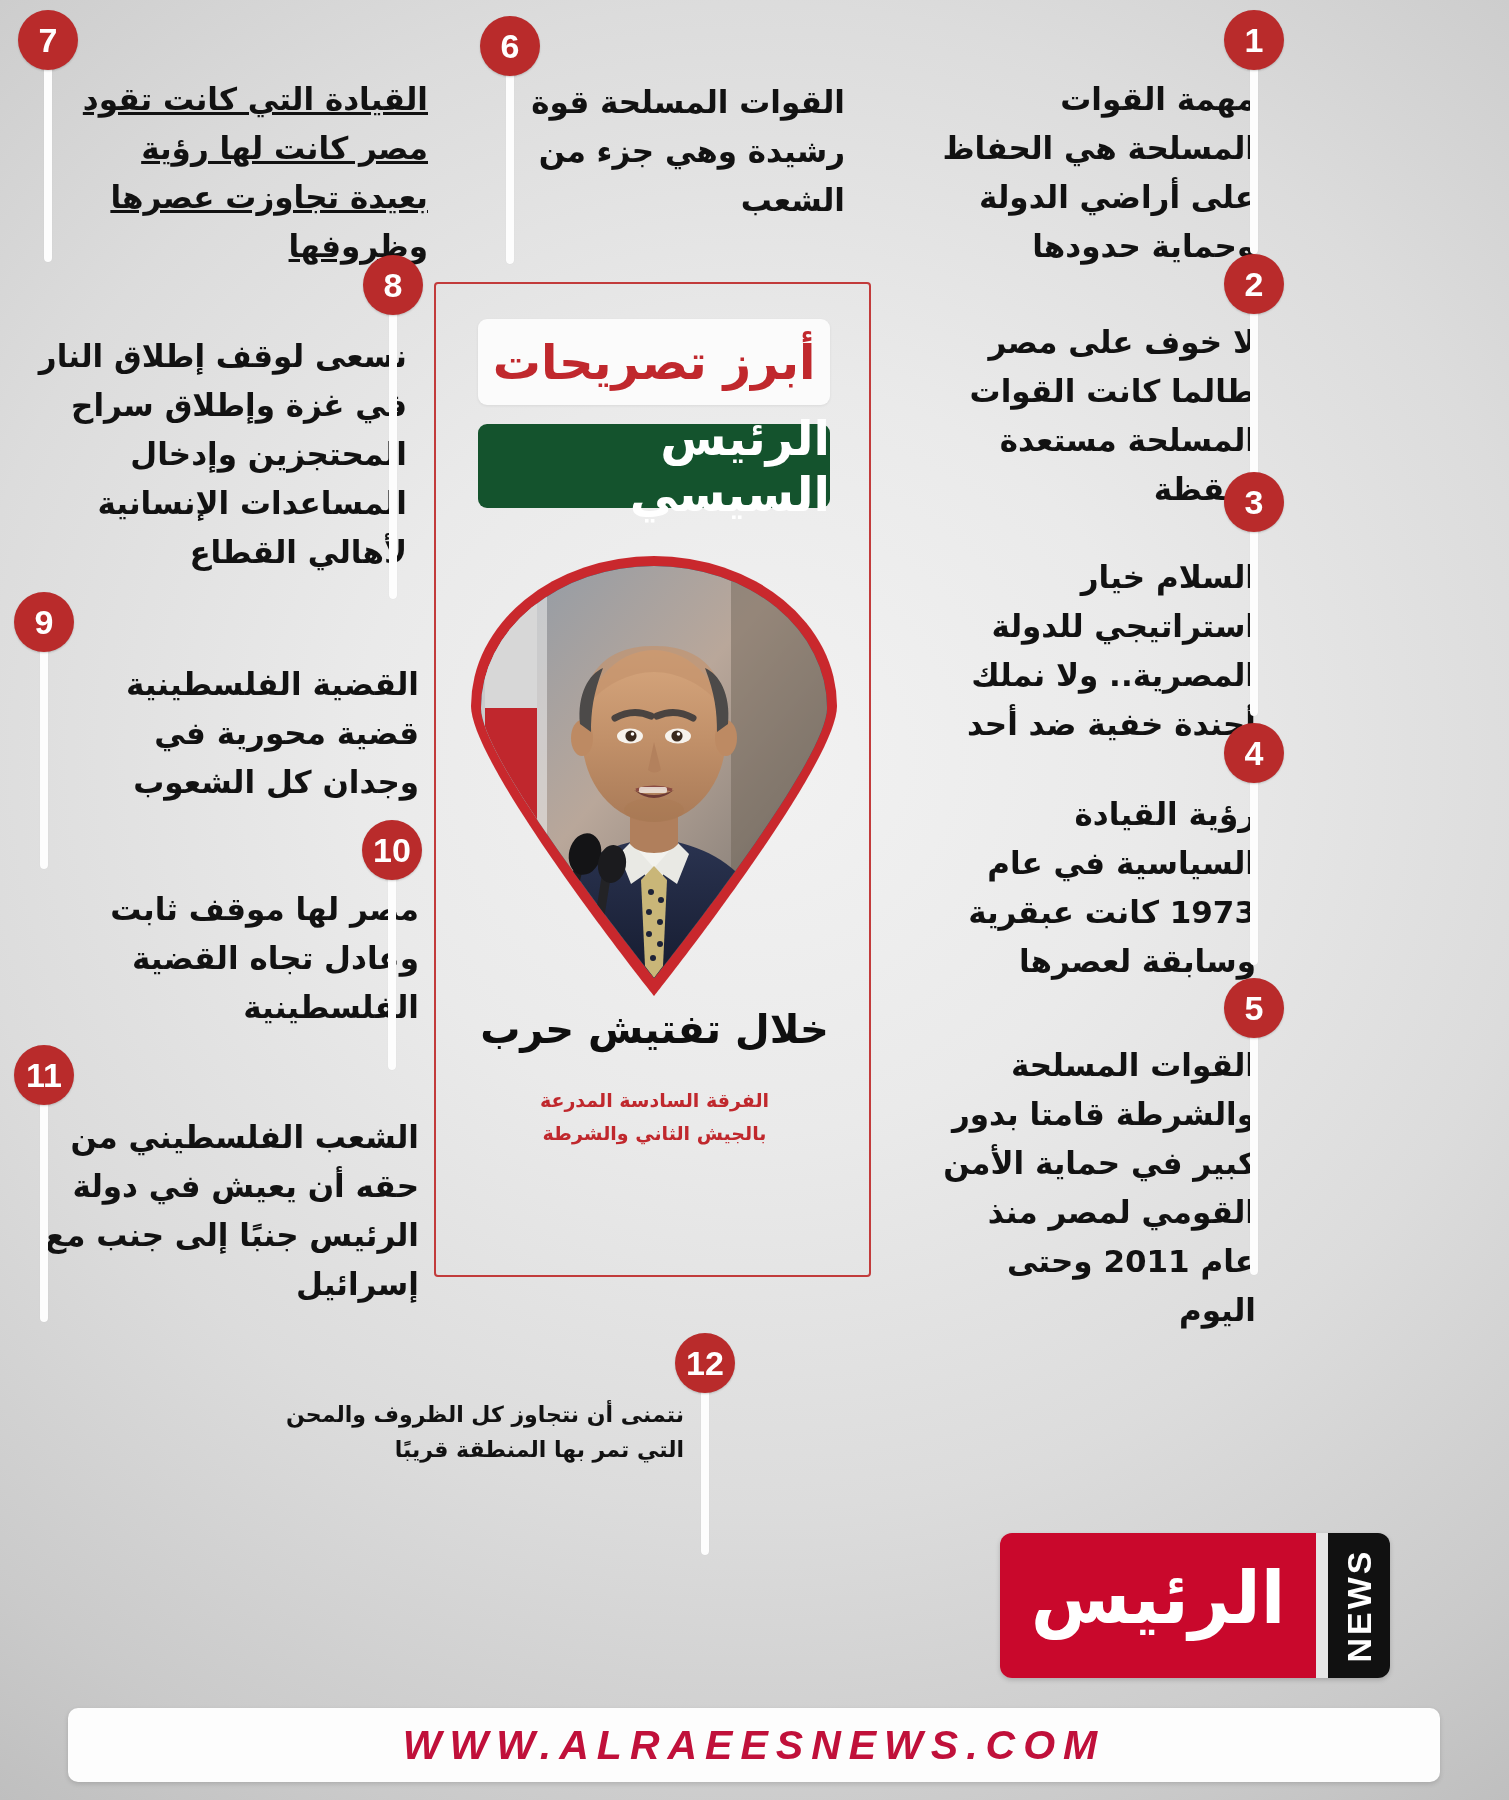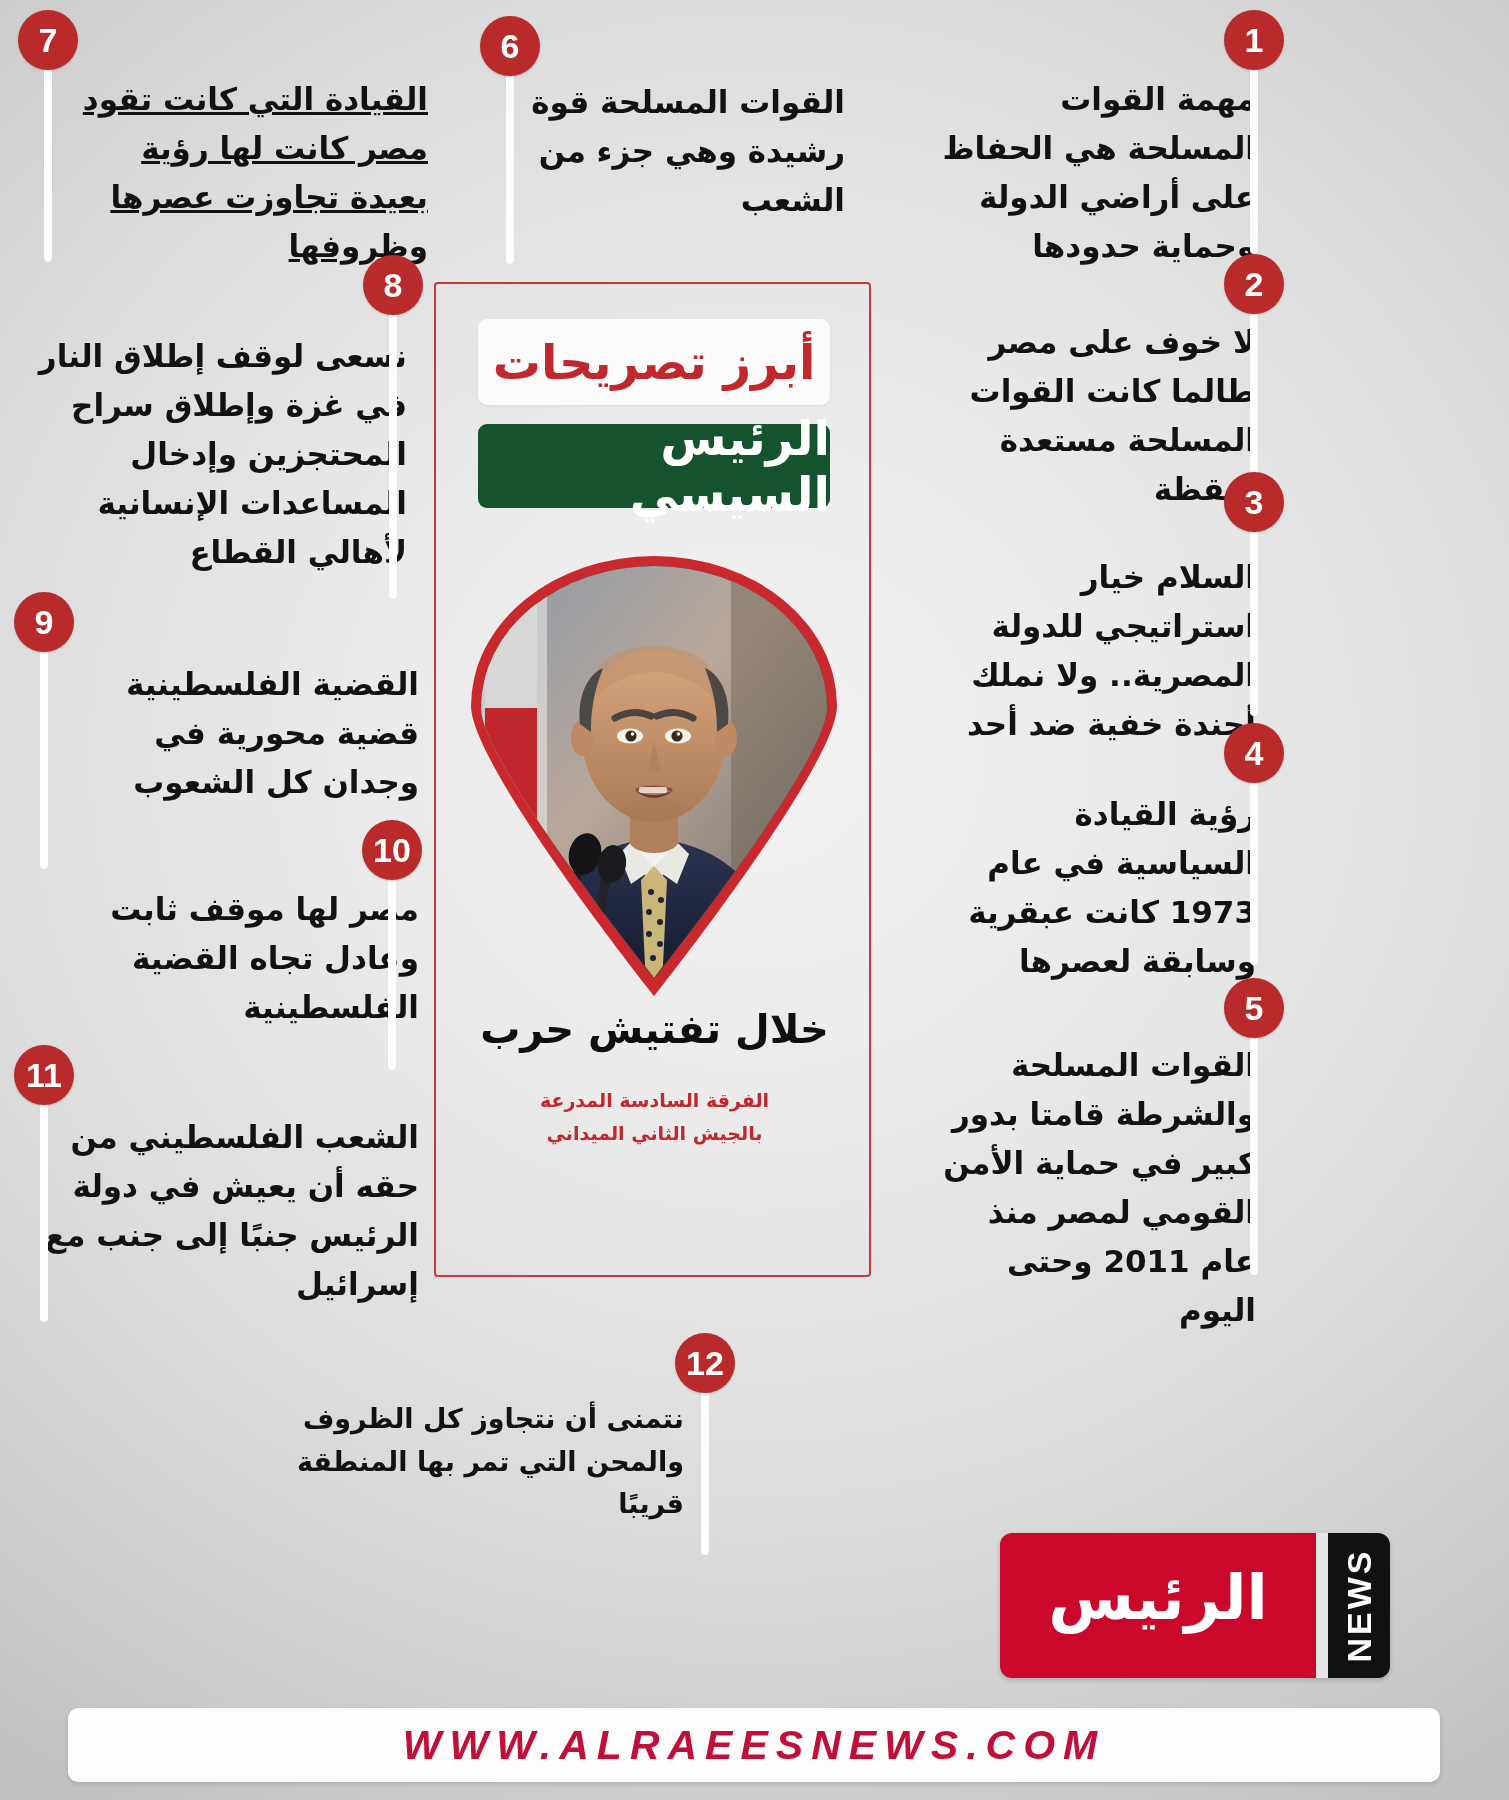--- a/index.html
+++ b/index.html
@@ -160,21 +160,21 @@
     flex-direction: row-reverse;
     box-shadow: 0 2px 5px rgba(0,0,0,.18);
   }
   #logo .logo-red {
     flex: 1;
     background: #c9082c;
     display: flex;
     align-items: center;
     justify-content: center;
     color: #fff;
-    font-size: 62px;
+    font-size: 72px;
     font-weight: 700;
     padding-bottom: 16px;
   }
   #logo .logo-gap { width: 12px; background: #e6e6e6; }
   #logo .logo-black {
     width: 62px;
     background: #111111;
     display: flex;
     align-items: center;
     justify-content: center;
@@ -279,21 +279,21 @@
   <div class="pin" style="left:44px; top:1075px;">
     <div class="stem" style="height:225px;"></div>
     <div class="dot">11</div>
   </div>
   <div class="quote lalign" style="left:38px; top:1113px; width:381px;">الشعب الفلسطيني من حقه أن يعيش في دولة الرئيس جنبًا إلى جنب مع إسرائيل</div>
 
   <div class="pin" style="left:705px; top:1363px;">
     <div class="stem" style="height:170px;"></div>
     <div class="dot">12</div>
   </div>
-  <div class="quote ralign" style="left:244px; top:1398px; width:440px; font-size:27px;">نتمنى أن نتجاوز كل الظروف والمحن التي تمر بها المنطقة قريبًا</div>
+  <div class="quote ralign" style="left:244px; top:1398px; width:440px; font-size:22px;">نتمنى أن نتجاوز كل الظروف والمحن التي تمر بها المنطقة قريبًا</div>
 
   <div id="center-card">
 
     <div id="title-white">أبرز تصريحات</div>
     <div id="title-red">الرئيس السيسي</div>
 
     <div id="photo-pin">
       <div class="teardrop"></div>
       <div class="inner">
         <svg viewBox="0 0 346 412" preserveAspectRatio="xMidYMid slice">
@@ -376,21 +376,21 @@
             <rect x="116" y="300" width="9" height="120" rx="4" fill="#232326" transform="rotate(9 120 340)"></rect>
             <ellipse cx="131" cy="298" rx="14" ry="19" fill="#1b1b1e" transform="rotate(9 131 298)"></ellipse>
           </g>
         </svg>
       </div>
     </div>
 
     <div id="caption-main">خلال تفتيش حرب</div>
     <div id="caption-sub">
       <div>الفرقة السادسة المدرعة</div>
-      <div>بالجيش الثاني الميداني</div>
+      <div>بالجيش الثاني والشرطة</div>
     </div>
   </div>
 
   <div id="logo">
     <div class="logo-red">الرئيس</div>
     <div class="logo-gap"></div>
     <div class="logo-black">
       <span>NEWS</span>
     </div>
   </div>

